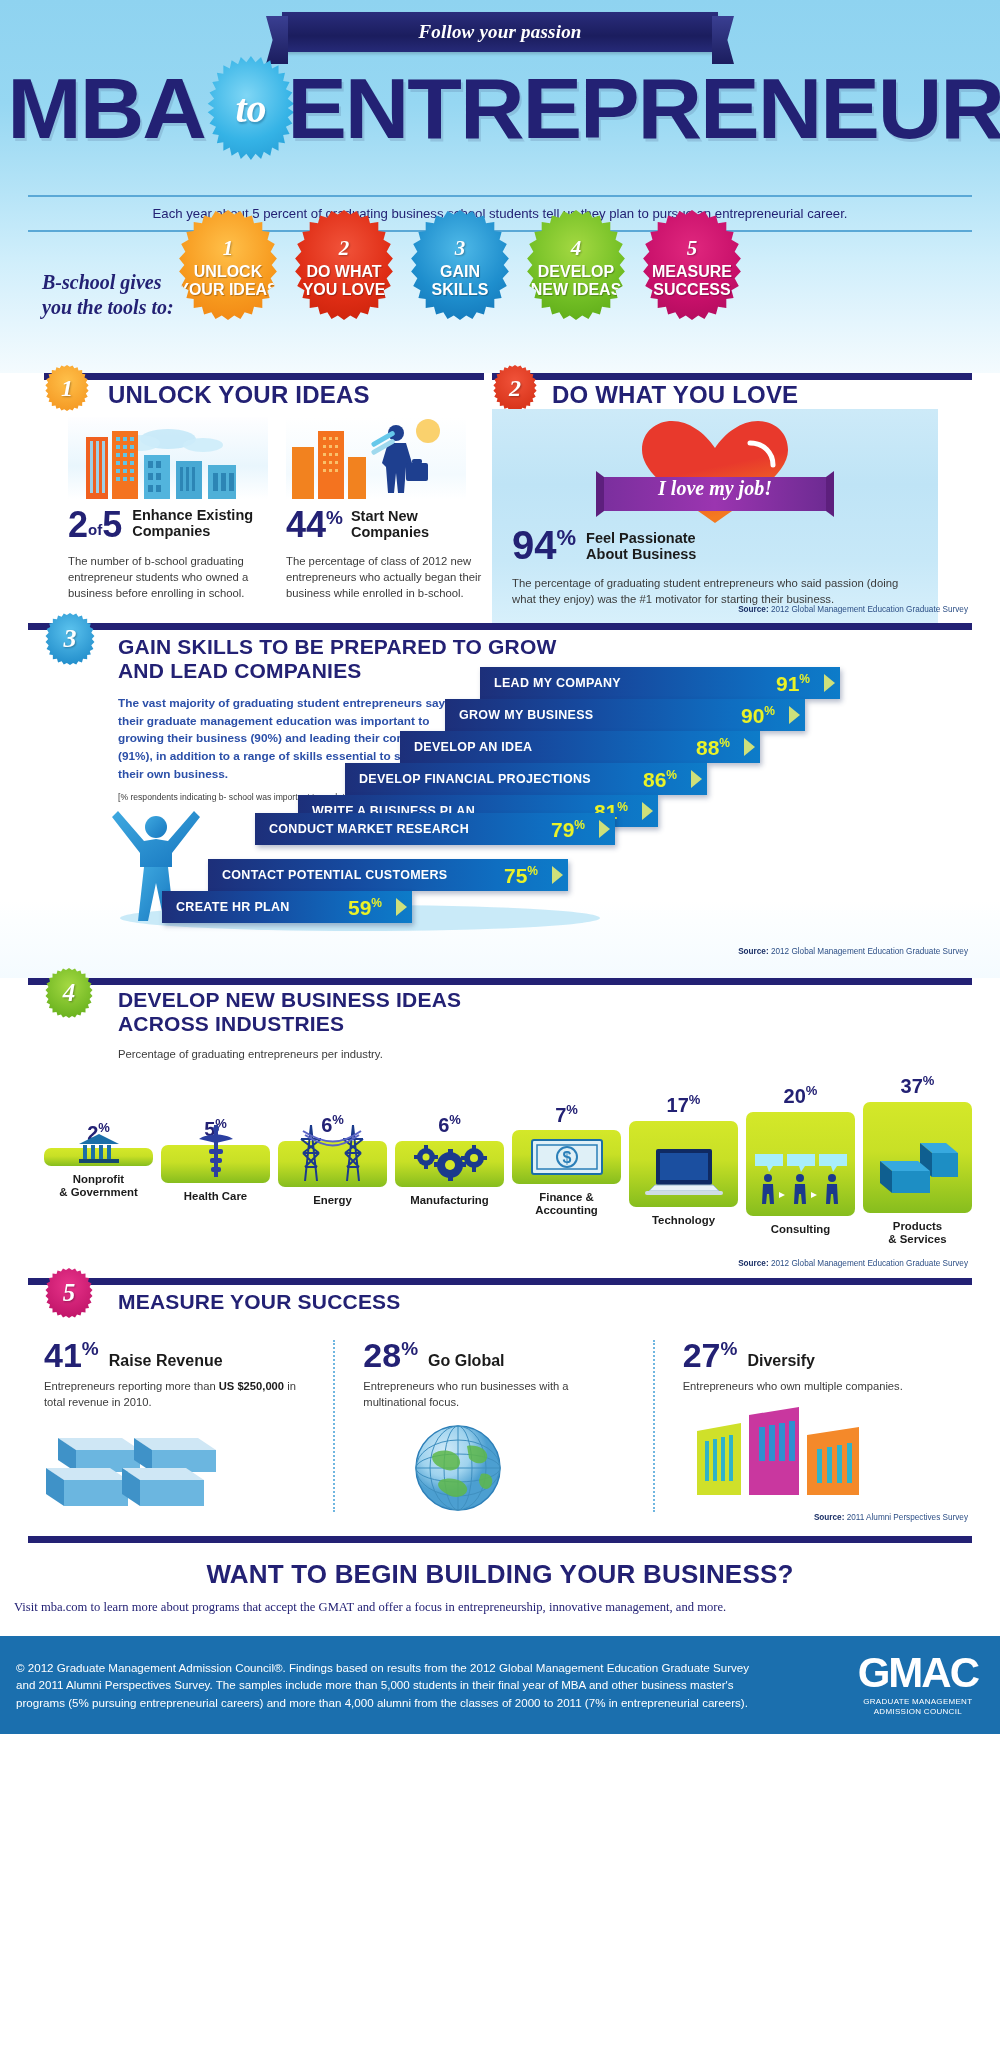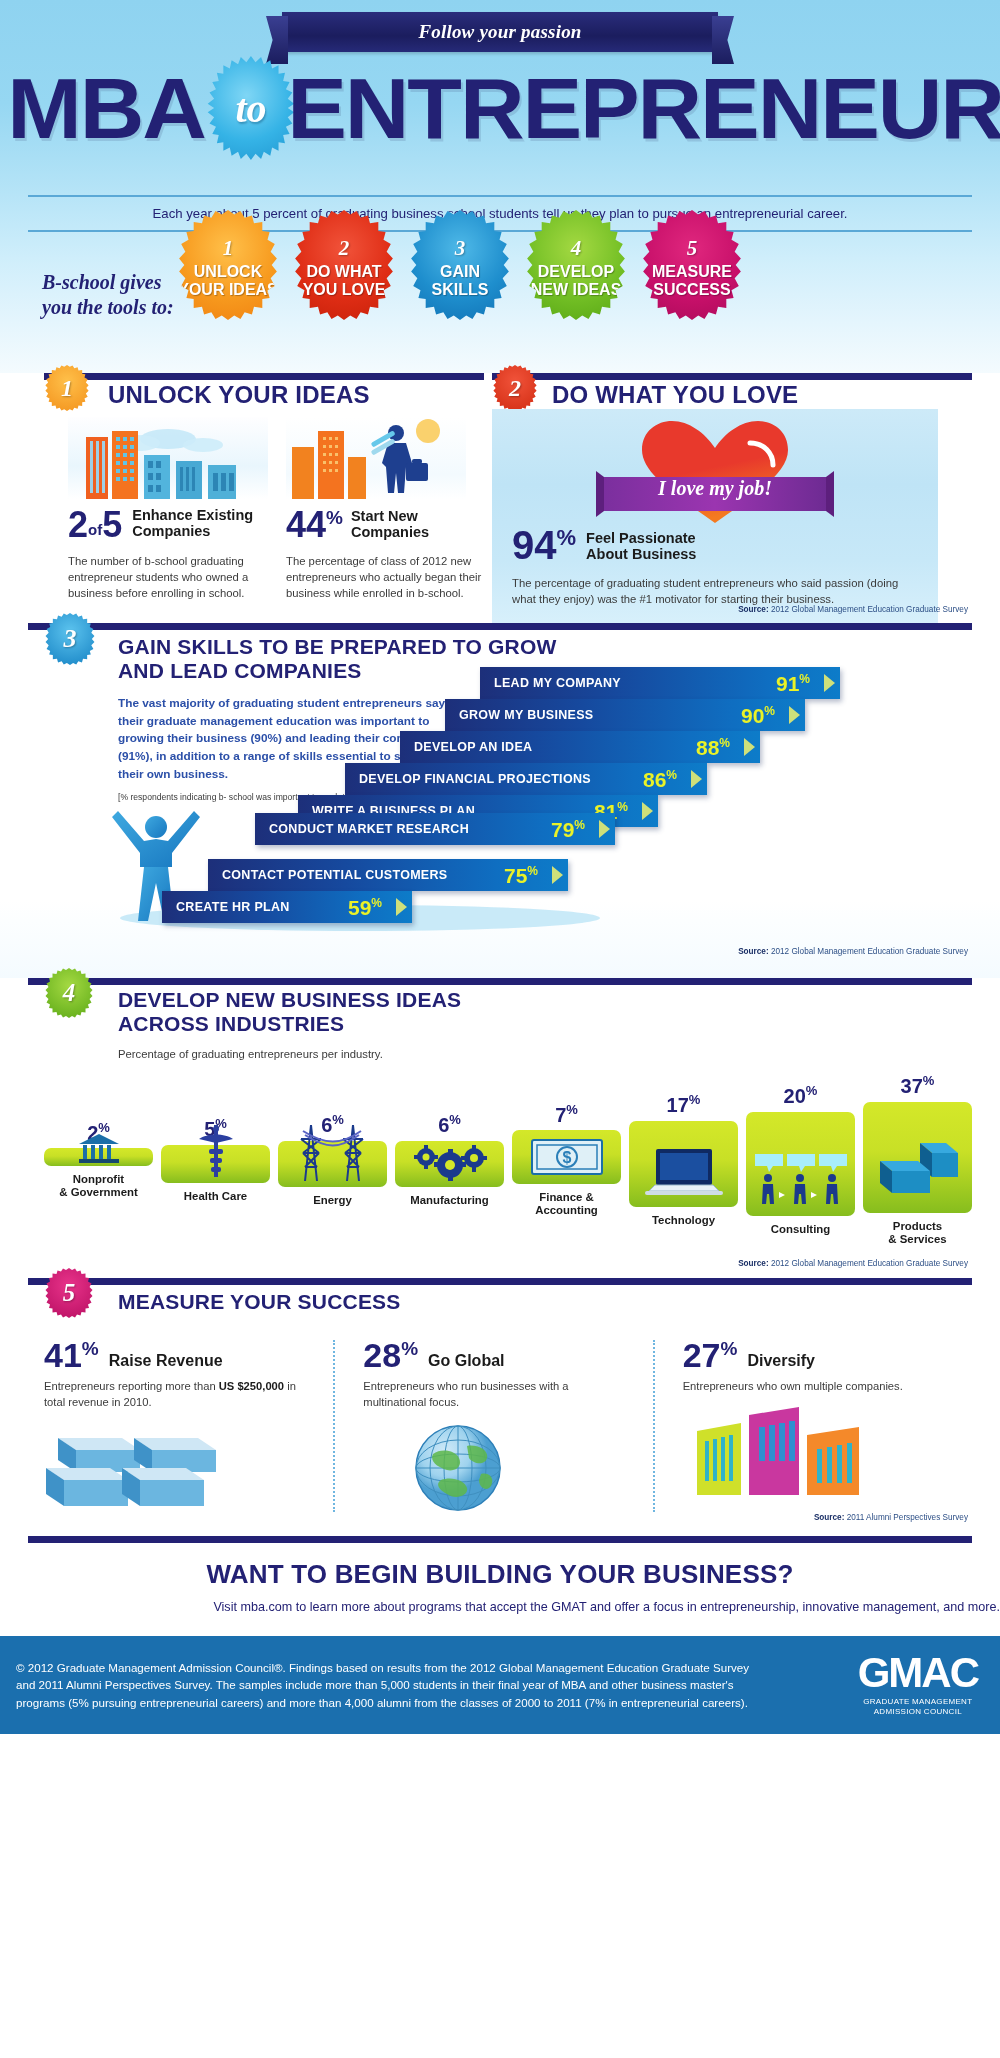--- a/index.html
+++ b/index.html
@@ -269,23 +269,23 @@
 
   
   #cta { height: 100px; background: #fff; position: relative; }
   #cta .rulebar { margin: 0 28px; }
   .cta-title {
     text-align: center; margin-top: 16px;
     font-family: "Liberation Sans Narrow","Liberation Sans", sans-serif;
     font-weight: bold; font-size: 26px; color: #232174; letter-spacing: .2px;
   }
   .cta-sub {
-    text-align: right; margin-top: 10px;
-    font-family: Liberation Sans, sans-serif;
-    font-size: 12.6px; color: #232174;
+    text-align: left; margin-top: 10px;
+    font-family: Liberation Serif, serif;
+    font-size: 12.6px; color: #232174; padding-left: 14px;
   }
 
   
   #footer {
     height: 98px; background: #1b6fae; position: relative;
     display: flex; align-items: center;
   }
   .foot-text {
     width: 760px; padding-left: 16px; color: #fff;
     font-family: "Liberation Sans Narrow","Liberation Sans", sans-serif;

